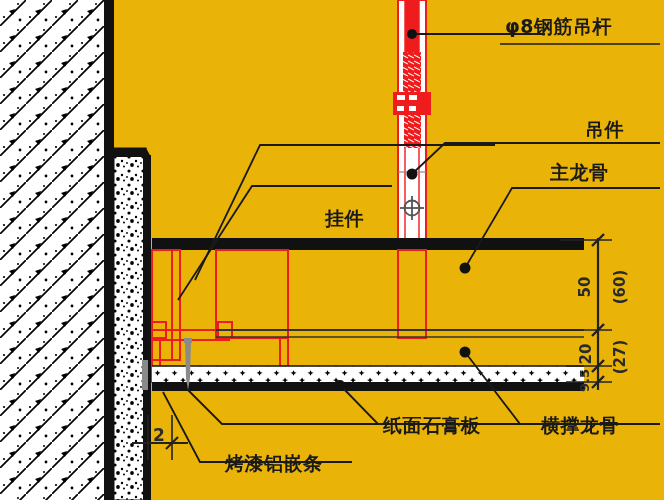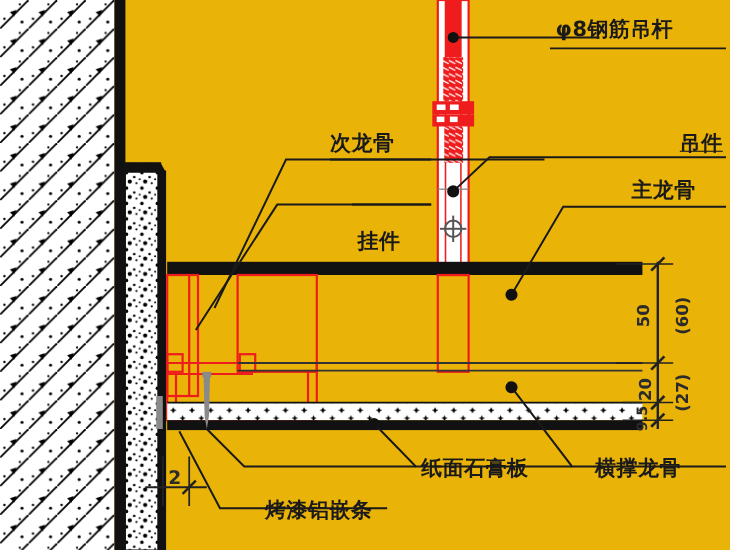--- a/index.html
+++ b/index.html
@@ -181,34 +181,33 @@
     <g stroke="#222">
       <line x1="148" y1="415" x2="148" y2="460" stroke-width="1.6"></line>
       <line x1="172" y1="415" x2="172" y2="460" stroke-width="1.6"></line>
       <line x1="132" y1="443" x2="188" y2="443" stroke-width="1.8"></line>
       <line x1="166" y1="449" x2="178" y2="437" stroke-width="2.2"></line>
     </g>
   </svg>
 
   <div class="lbl" style="left:505px;top:14px;">φ8钢筋吊杆</div>
 
-  <div class="lbl" style="left:300px;top:117px;">次龙骨</div>
 
   <div class="lbl" style="left:325px;top:160px;margin-top:46px;">挂件</div>
 
-  <div class="lbl" style="left:618px;top:117px;text-decoration:underline;">吊件</div>
-
-  <div class="lbl" style="left:574px;top:160px;">主龙骨</div>
+  <div class="lbl" style="left:585px;top:117px;">吊件</div>
+
+  <div class="lbl" style="left:550px;top:160px;">主龙骨</div>
 
 
   <div class="lbl" style="left:541px;top:413px;">横撑龙骨</div>
 
   <div class="lbl" style="left:383px;top:413px;">纸面石膏板</div>
 
-  <div class="lbl" style="left:225px;top:451px;margin-left:16px;">烤漆铝嵌条</div>
+  <div class="lbl" style="left:225px;top:451px;">烤漆铝嵌条</div>
 
   <div class="dimtxt" style="left:575px;top:278px;transform:rotate(-90deg);">50</div>
 
   <div class="dimtxt" style="left:603px;top:278px;transform:rotate(-90deg);">(60)</div>
 
   <div class="dimtxt" style="left:576px;top:345px;transform:rotate(-90deg);">20</div>
 
   <div class="dimtxt" style="left:603px;top:348px;transform:rotate(-90deg);">(27)</div>
 
   <div class="dimtxt" style="left:573px;top:373px;transform:rotate(-90deg);font-size:13px;">9.5</div>

